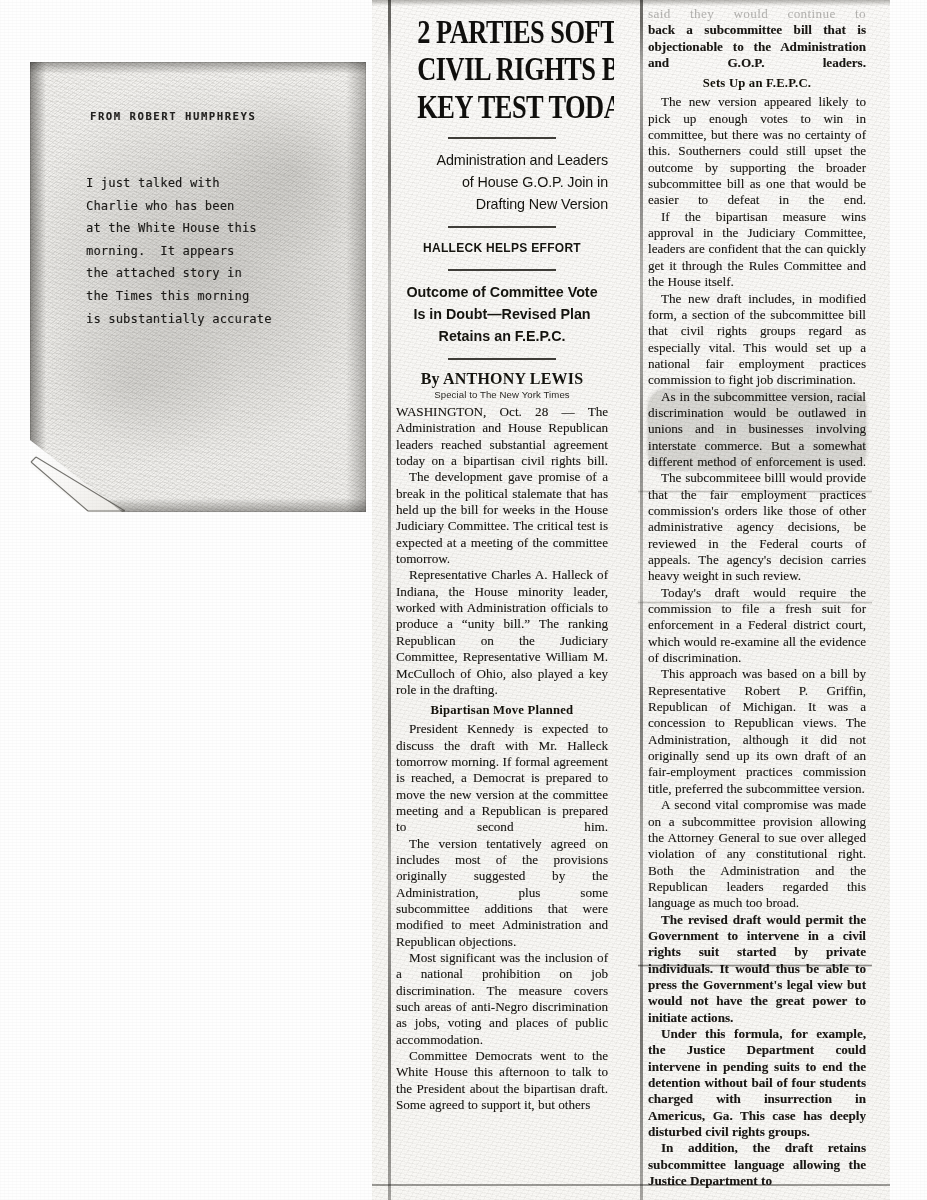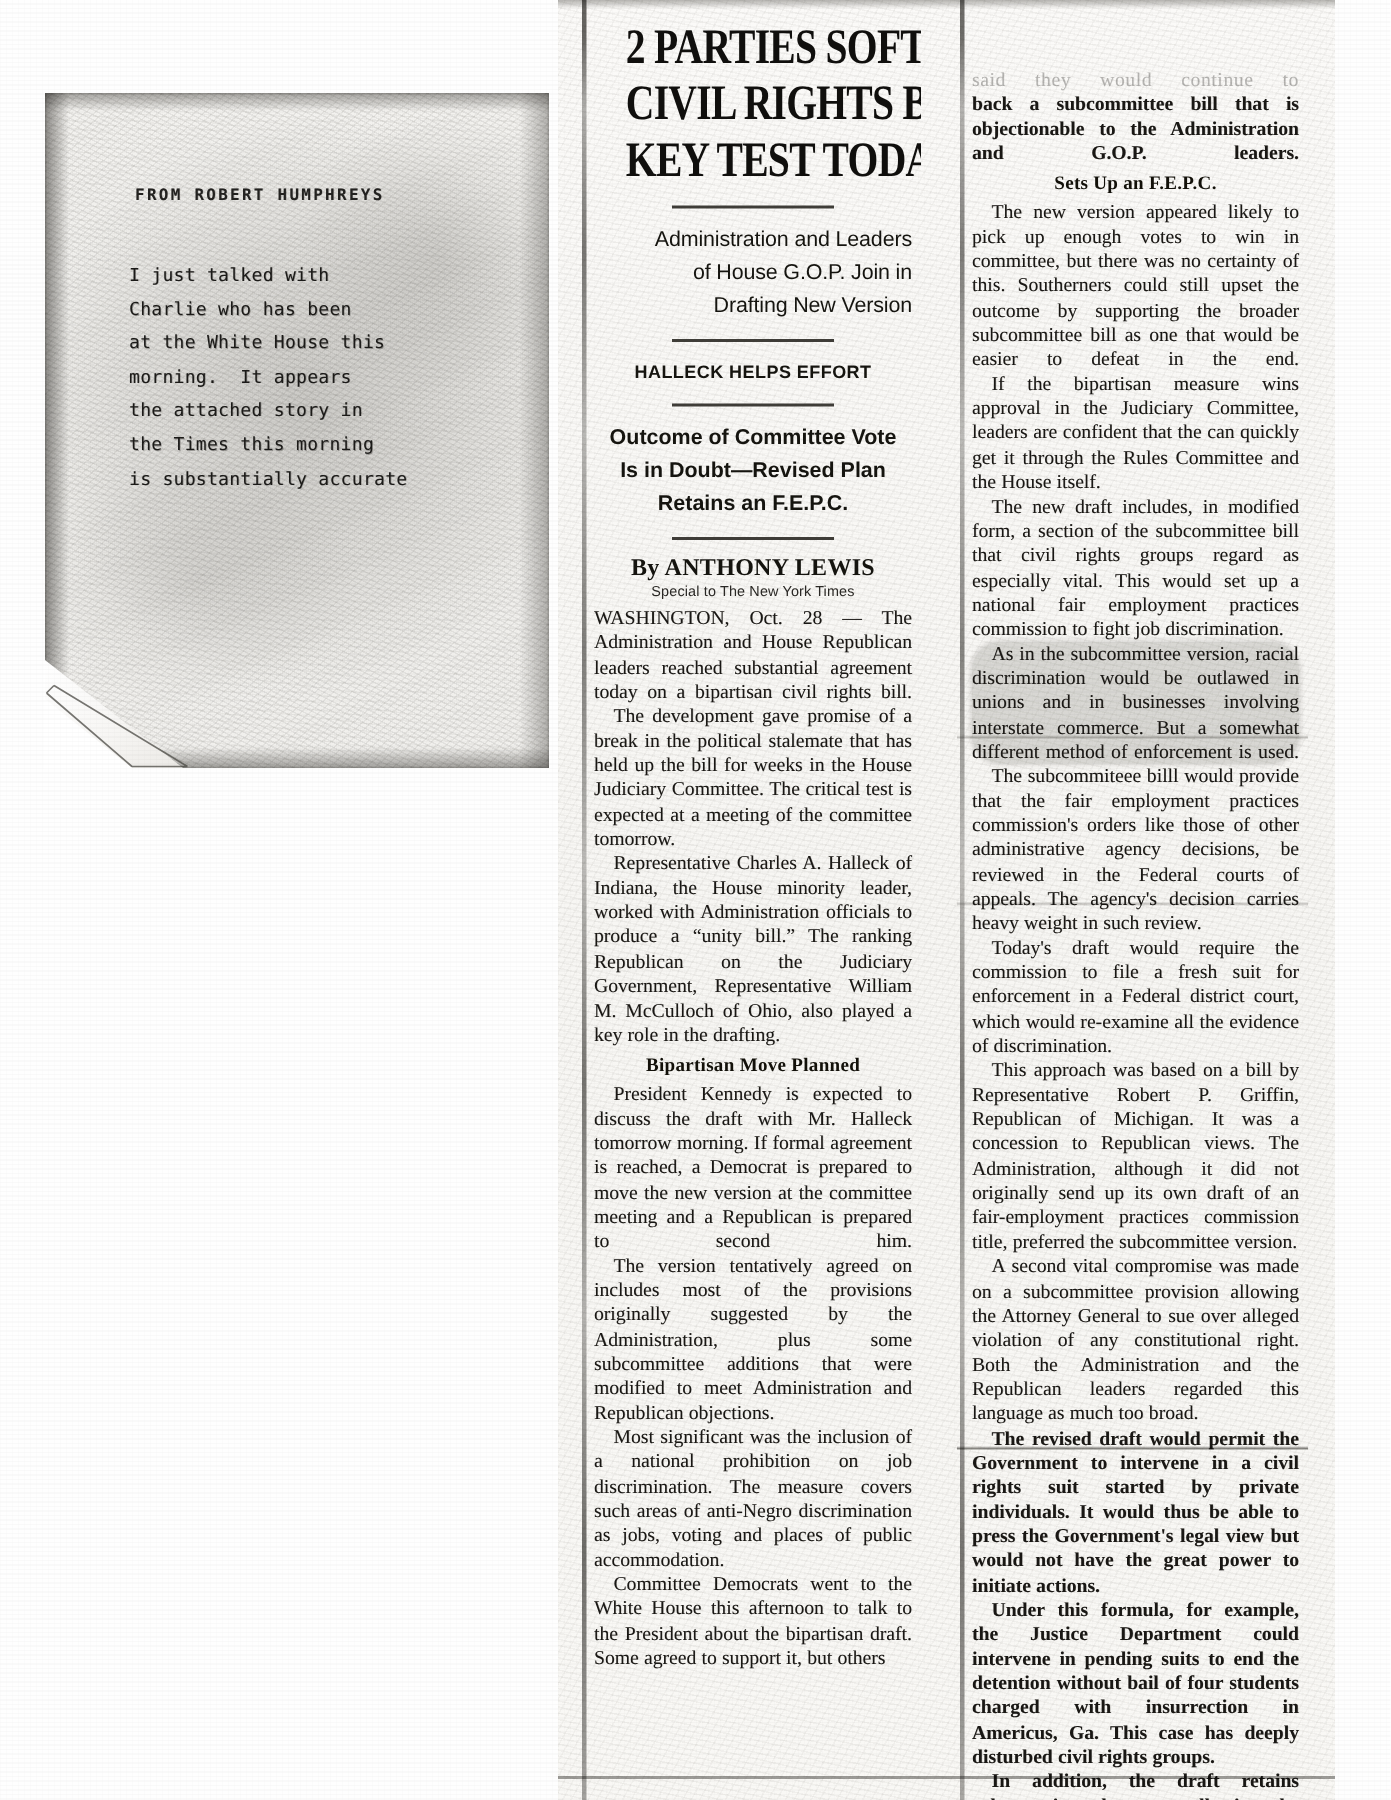--- a/index.html
+++ b/index.html
@@ -62,21 +62,21 @@
     position:absolute;left:0px;bottom:0px;width:92px;height:72px;
     background:linear-gradient(135deg,#ffffff 0%,#f7f6f4 55%,#eceae6 100%);
     clip-path:polygon(0 0, 92px 72px, 58px 72px, 0 26px);
     border:0;
   }
   #memo .dogear-line{
     position:absolute;left:0;bottom:0;width:96px;height:76px;pointer-events:none;
   }
 
   #memo .from-line{
-    position:absolute;left:60px;top:62px;
+    position:absolute;left:60px;top:48px;
     font-family:"DejaVu Sans Mono","Liberation Mono",monospace;
     font-weight:700;font-size:10.5px;letter-spacing:1.6px;
     color:#232220;white-space:nowrap;
     text-shadow:.4px .3px 0 rgba(40,38,34,.30);
   }
   #memo .body-type{
     position:absolute;left:56px;top:110px;width:300px;
     font-family:"DejaVu Sans Mono","Liberation Mono",monospace;
     font-size:12px;line-height:22.6px;color:#1b1a18;letter-spacing:.2px;
     white-space:pre;
@@ -251,35 +251,35 @@
         <div>Retains an F.E.P.C.</div>
       </div>
 
       <div class="rule-short"></div>
 
       <div class="byline">By ANTHONY LEWIS</div>
       <div class="credit">Special to The New York Times</div>
 
       <p class="bt noind">WASHINGTON, Oct. 28 — The Administration and House Republican leaders reached substantial agreement today on a bipartisan civil rights bill.</p>
       <p class="bt">The development gave promise of a break in the political stalemate that has held up the bill for weeks in the House Judiciary Committee. The critical test is expected at a meeting of the committee tomorrow.</p>
-      <p class="bt last">Representative Charles A. Halleck of Indiana, the House minority leader, worked with Administration officials to produce a “unity bill.” The ranking Republican on the Judiciary Government, Representative William M. McCulloch of Ohio, also played a key role in the drafting.</p>
+      <p class="bt last">Representative Charles A. Halleck of Indiana, the House minority leader, worked with Administration officials to produce a “unity bill.” The ranking Republican on the Judiciary Committee, Representative William M. McCulloch of Ohio, also played a key role in the drafting.</p>
 
       <div class="subhead">Bipartisan Move Planned</div>
 
       <p class="bt">President Kennedy is expected to discuss the draft with Mr. Halleck tomorrow morning. If formal agreement is reached, a Democrat is prepared to move the new version at the committee meeting and a Republican is prepared to second him.</p>
       <p class="bt last">The version tentatively agreed on includes most of the provisions originally suggested by the Administration, plus some subcommittee additions that were modified to meet Administration and Republican objections.</p>
       <p class="bt last">Most significant was the inclusion of a national prohibition on job discrimination. The measure covers such areas of anti-Negro discrimination as jobs, voting and places of public accommodation.</p>
       <p class="bt last">Committee Democrats went to the White House this afternoon to talk to the President about the bipartisan draft. Some agreed to support it, but others</p>
     </div>
 
     <div class="col" id="col-right">
       <div class="gutter-rule"></div>
 
       <div style="height:6px"></div>
-      <p class="bt noind" style="opacity:.30;letter-spacing:.4px;margin-top:39px;">said they would continue to</p>
+      <p class="bt noind" style="opacity:.30;letter-spacing:.4px;">said they would continue to</p>
       <p class="bt noind bold-run">back a subcommittee bill that is objectionable to the Administration and G.O.P. leaders.</p>
 
       <div class="subhead">Sets Up an F.E.P.C.</div>
 
       <p class="bt">The new version appeared likely to pick up enough votes to win in committee, but there was no certainty of this. Southerners could still upset the outcome by supporting the broader subcommittee bill as one that would be easier to defeat in the end.</p>
       <p class="bt last">If the bipartisan measure wins approval in the Judiciary Committee, leaders are confident that the can quickly get it through the Rules Committee and the House itself.</p>
       <p class="bt last">The new draft includes, in modified form, a section of the subcommittee bill that civil rights groups regard as especially vital. This would set up a national fair employment practices commission to fight job discrimination.</p>
       <p class="bt smudge">As in the subcommittee version, racial discrimination would be outlawed in unions and in businesses involving interstate commerce. But a somewhat different method of enforcement is used.</p>
       <p class="bt last">The subcommiteee billl would provide that the fair employment practices commission's orders like those of other administrative agency decisions, be reviewed in the Federal courts of appeals. The agency's decision carries heavy weight in such review.</p>
       <p class="bt last">Today's draft would require the commission to file a fresh suit for enforcement in a Federal district court, which would re-examine all the evidence of discrimination.</p>

